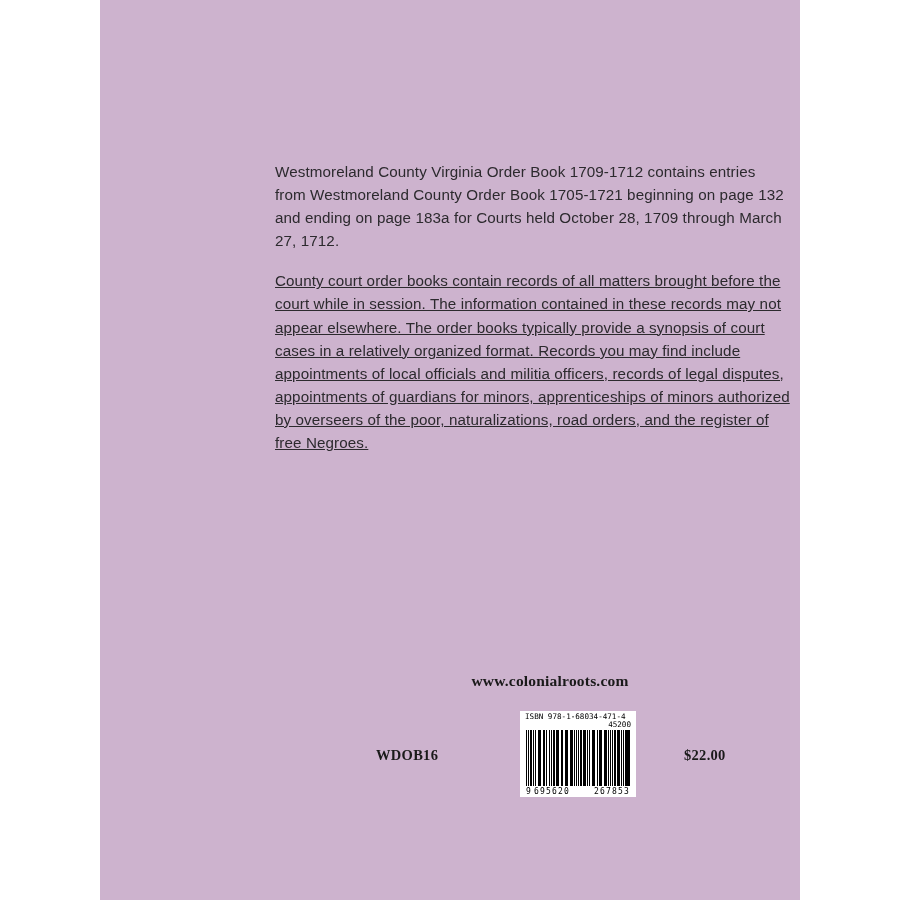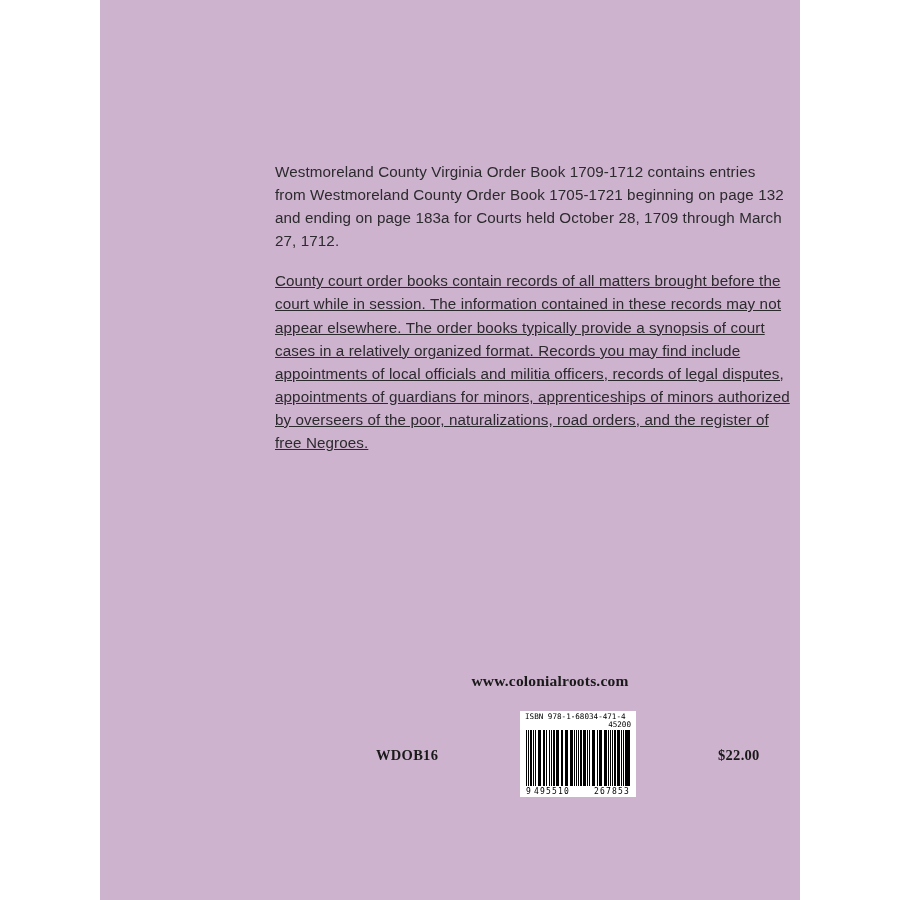--- a/index.html
+++ b/index.html
@@ -61,21 +61,21 @@
     left: 276px;
     top: 747px;
     font-family: "Liberation Serif", serif;
     font-weight: bold;
     font-size: 14.5px;
     color: #1a1a1a;
     letter-spacing: 0.3px;
   }
   #price {
     position: absolute;
-    left: 618px;
+    left: 584px;
     top: 747px;
     font-family: "Liberation Serif", serif;
     font-weight: bold;
     font-size: 14.5px;
     color: #1a1a1a;
     letter-spacing: 0.3px;
   }
   #barcode-block {
     position: absolute;
     left: 388px;
@@ -238,20 +238,20 @@
         <span class="bar" style="width:2px"></span>
           <span class="sp" style="width:1px"></span>
         <span class="bar" style="width:1px"></span>
           <span class="sp" style="width:2px"></span>
         <span class="bar" style="width:3px"></span>
           <span class="sp" style="width:1px"></span>
         <span class="bar" style="width:2px"></span>
       </div>
       <div id="ean-digits">
         <span class="lead">9</span>
-        <span class="group">495510</span>
+        <span class="group">695620</span>
         <span style="flex:1"></span>
         <span class="group">267853</span>
       </div>
     </div>
 
   </div>
 </div>
 
 </body></html>

